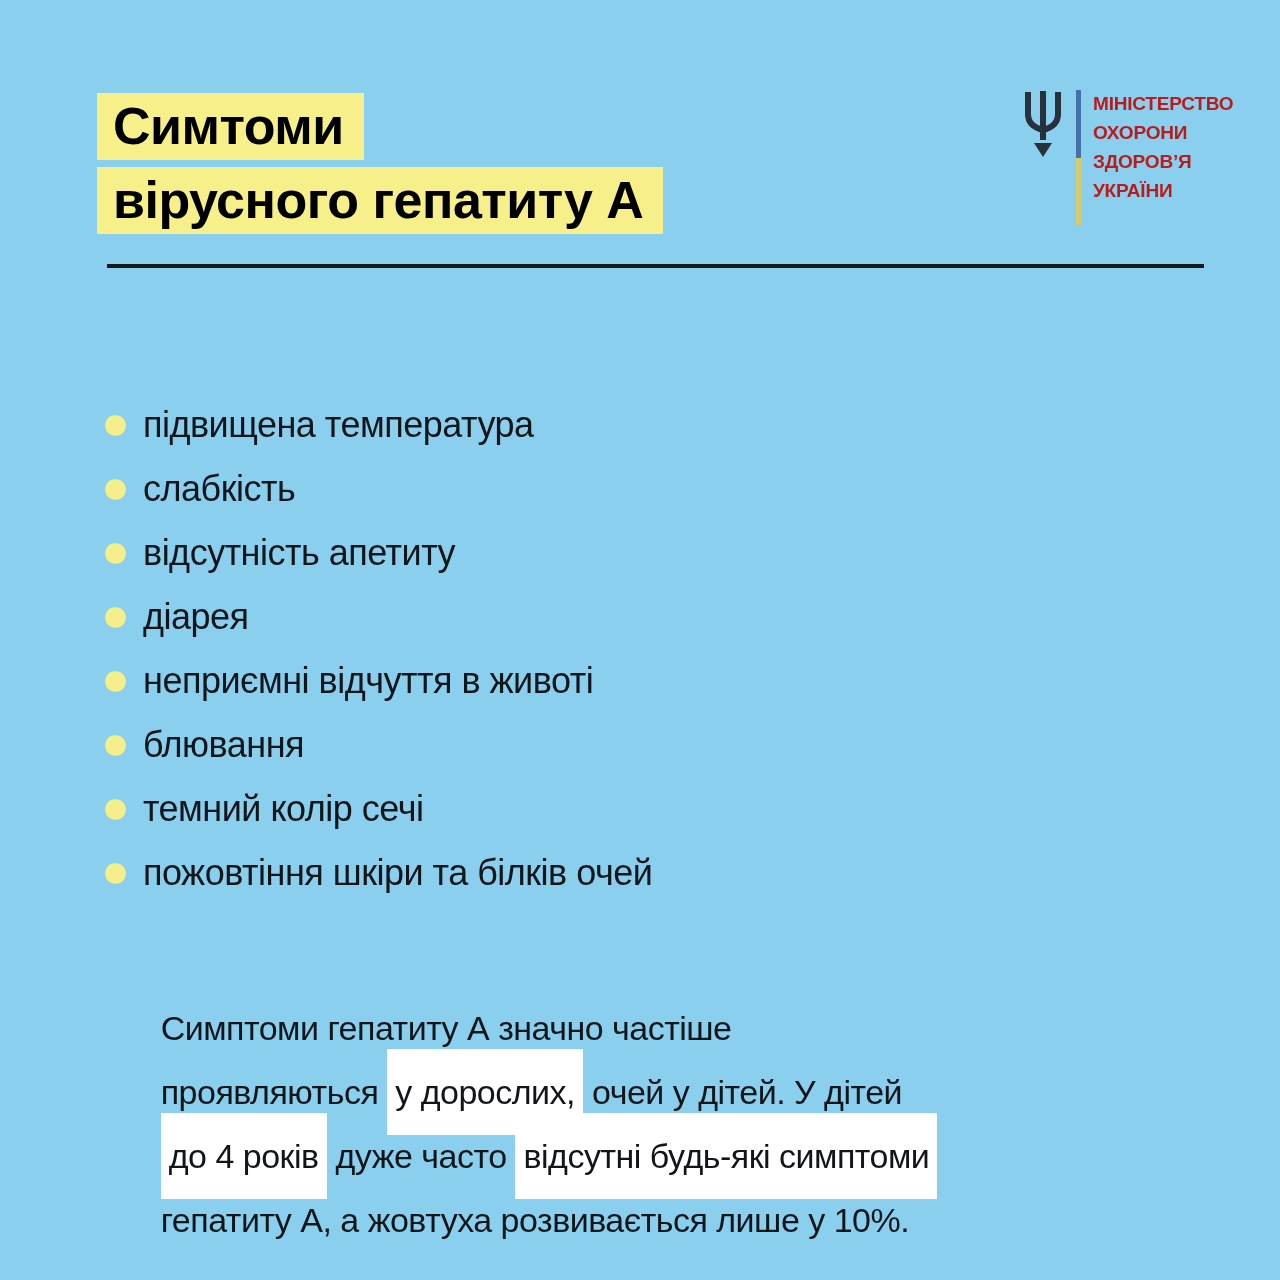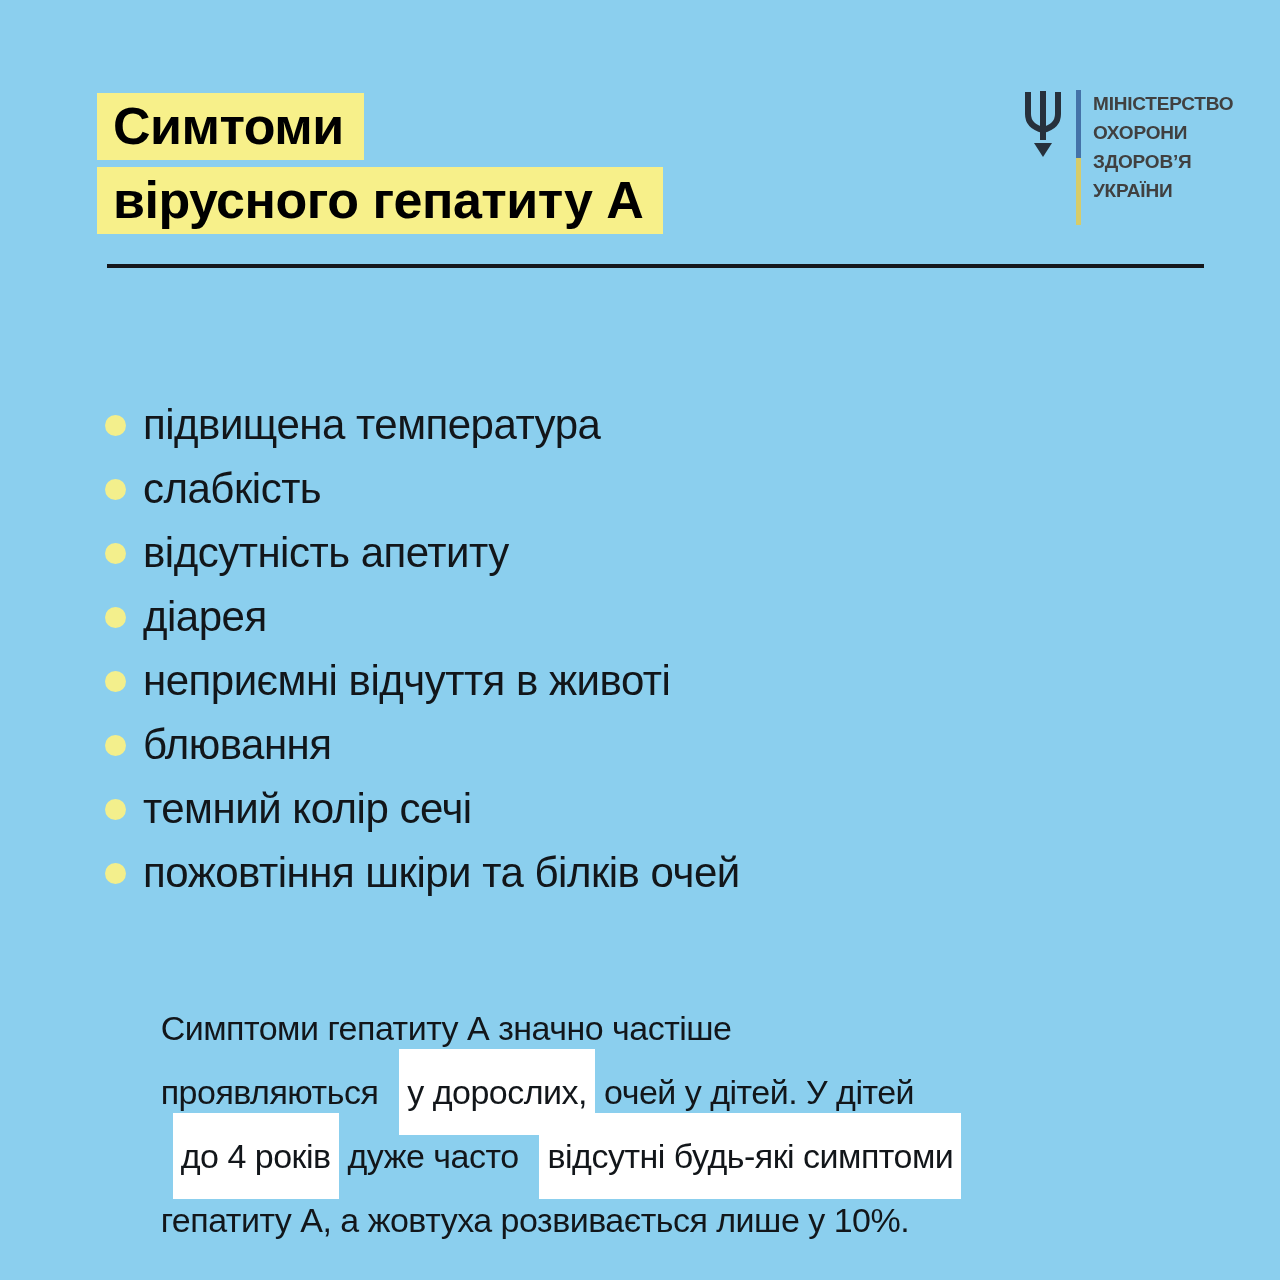--- a/index.html
+++ b/index.html
@@ -54,21 +54,21 @@
   .flagbar { width: 5px; margin-left: 10px; margin-top: 4px; }
   .flagbar .blue   { width: 5px; height: 68px; background: #4472a8; }
   .flagbar .yellow { width: 5px; height: 67px; background: #d6cc69; }
   .org-name {
     margin-left: 12px;
     margin-top: 3px;
     font-size: 19px;
     font-weight: 700;
     line-height: 29px;
     letter-spacing: -0.2px;
-    color: #404040;
+    color: #b91c1c;
   }
 
   
   .symptoms {
     position: absolute;
     left: 105px;
     top: 393px;
     margin: 0;
     padding: 0;
     list-style: none;
@@ -80,42 +80,41 @@
   }
   .dot {
     flex: none;
     width: 21px;
     height: 21px;
     border-radius: 50%;
     background: #f3ef8c;
     margin-right: 17px;
   }
   .sym-text {
-    font-size: 42px;
+    font-size: 36px;
     letter-spacing: -0.5px;
     white-space: nowrap;
   }
 
   
   .para {
     position: absolute;
     left: 107px;
     top: 932px;
     font-size: 34px;
     letter-spacing: -0.5px;
   }
   .para-line {
     height: 64px;
     line-height: 64px;
     white-space: pre;
   }
   .hl {
     background: #ffffff;
     padding: 24px 8px;
-    margin-left: 12px;
   }
 </style>
 </head>
 <body>
 
 <div class="page">
 
   <div class="title-block">
     <div class="title-line">Симтоми</div>
     <div class="title-line">вірусного гепатиту А</div>

